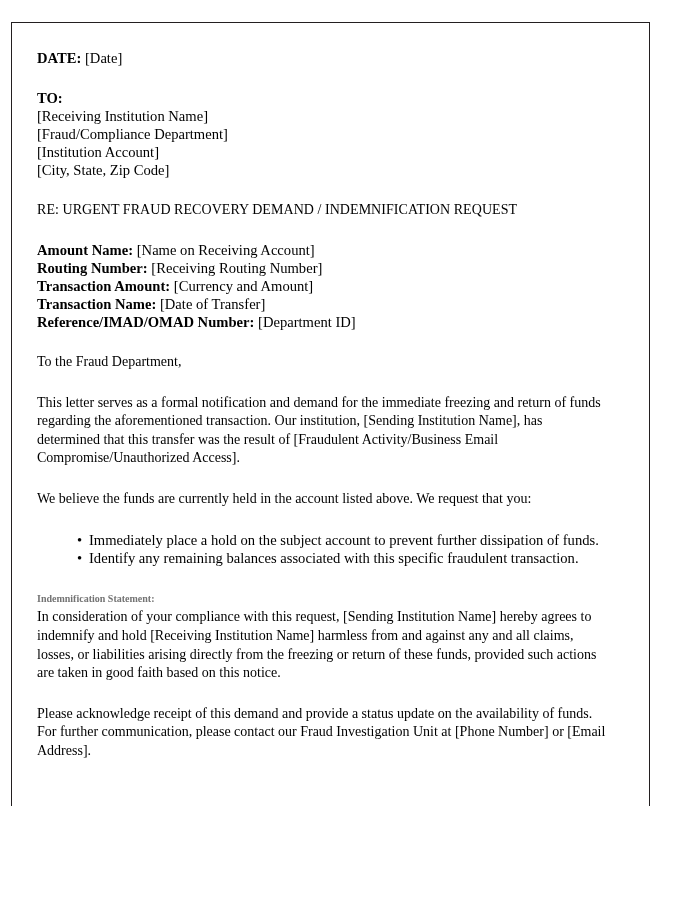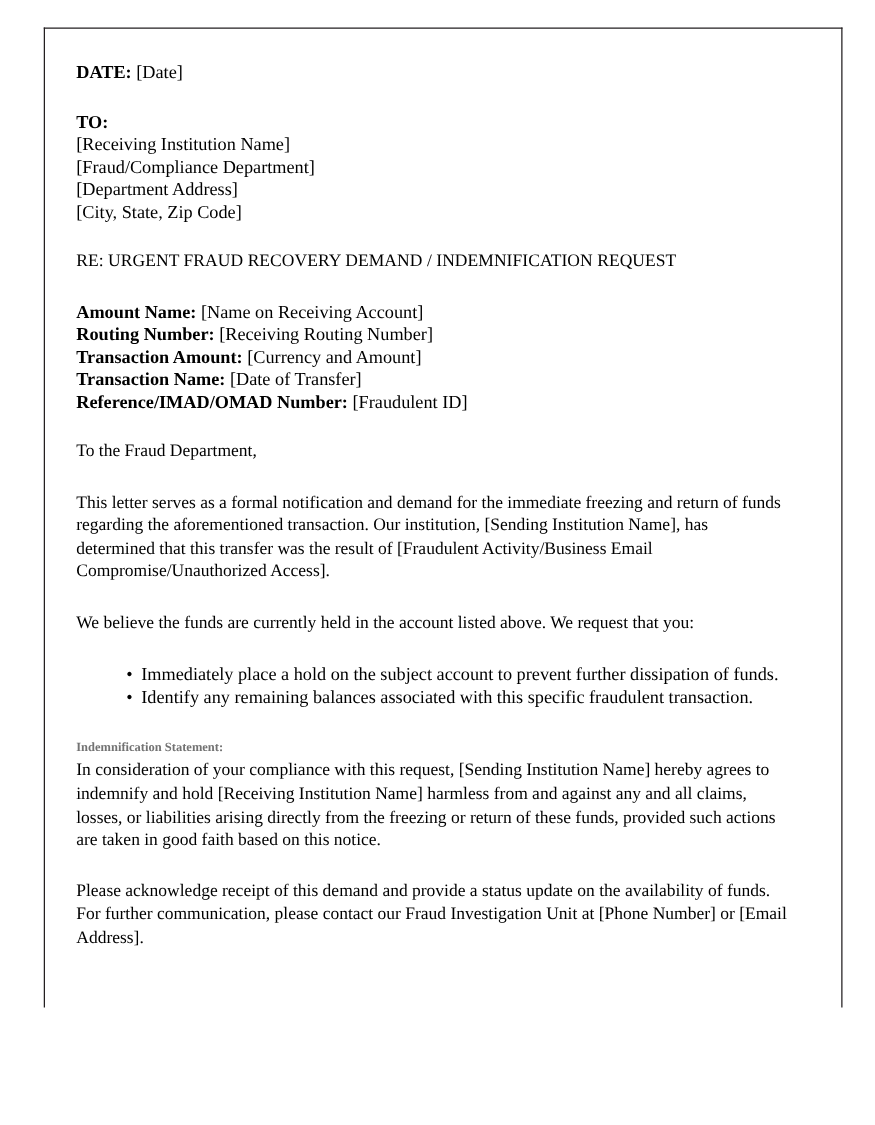--- a/index.html
+++ b/index.html
@@ -8,21 +8,21 @@
     background: #ffffff;
   }
   body {
     width: 700px;
     height: 900px;
     overflow: hidden;
     font-family: "Liberation Serif", "DejaVu Serif", serif;
   }
   #page-frame {
     position: absolute;
-    left: 35px;
+    left: 11px;
     top: 22px;
     width: 639px;
     height: 784px;
     border: 1px solid #231f20;
     border-bottom: none;
     box-sizing: border-box;
     background: #ffffff;
     overflow: hidden;
   }
   #doc-body {
@@ -95,21 +95,21 @@
     <div class="line">
       <span class="bold">DATE:</span>
       <span>[Date]</span>
     </div>
 
     <div class="gap"></div>
 
     <div class="line bold">TO:</div>
     <div class="line">[Receiving Institution Name]</div>
     <div class="line">[Fraud/Compliance Department]</div>
-    <div class="line">[Department Address]</div>
+    <div class="line">[Institution Account]</div>
     <div class="line">[City, State, Zip Code]</div>
 
     <div class="gap"></div>
 
     <div class="re-heading">RE: URGENT FRAUD RECOVERY DEMAND / INDEMNIFICATION REQUEST</div>
 
     <div class="gap"></div>
 
     <div class="line">
       <span class="field-label">Amount Name:</span>
@@ -122,21 +122,21 @@
     <div class="line">
       <span class="field-label">Transaction Amount:</span>
       <span>[Currency and Amount]</span>
     </div>
     <div class="line">
       <span class="field-label">Transaction Name:</span>
       <span>[Date of Transfer]</span>
     </div>
     <div class="line">
       <span class="field-label">Reference/IMAD/OMAD Number:</span>
-      <span>[Fraudulent ID]</span>
+      <span>[Department ID]</span>
     </div>
 
     <div class="gap"></div>
 
     <div class="para">To the Fraud Department,</div>
 
     <div class="gap"></div>
 
     <div class="para">This letter serves as a formal notification and demand for the immediate freezing and return of funds regarding the aforementioned transaction. Our institution, [Sending Institution Name], has determined that this transfer was the result of [Fraudulent Activity/Business Email Compromise/Unauthorized Access].</div>
 

